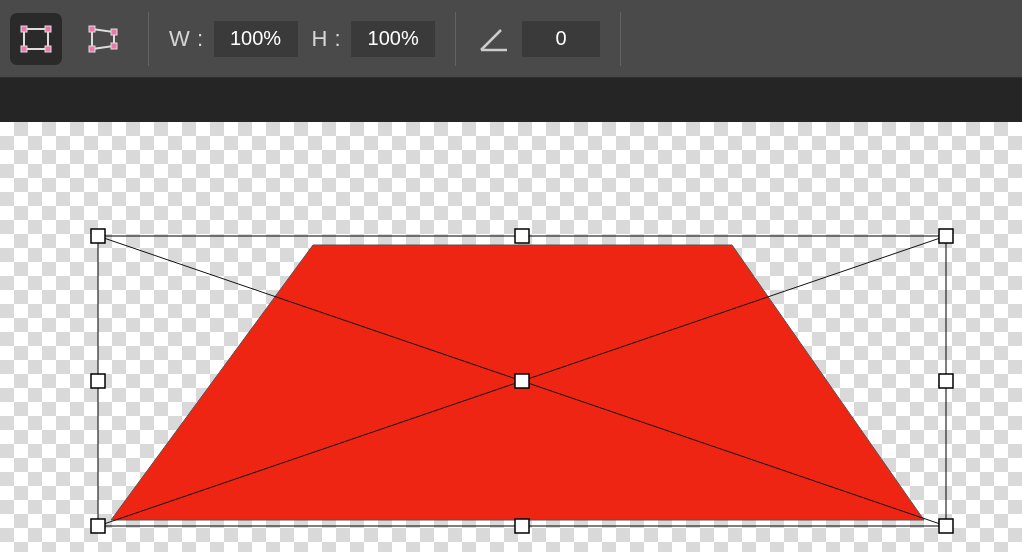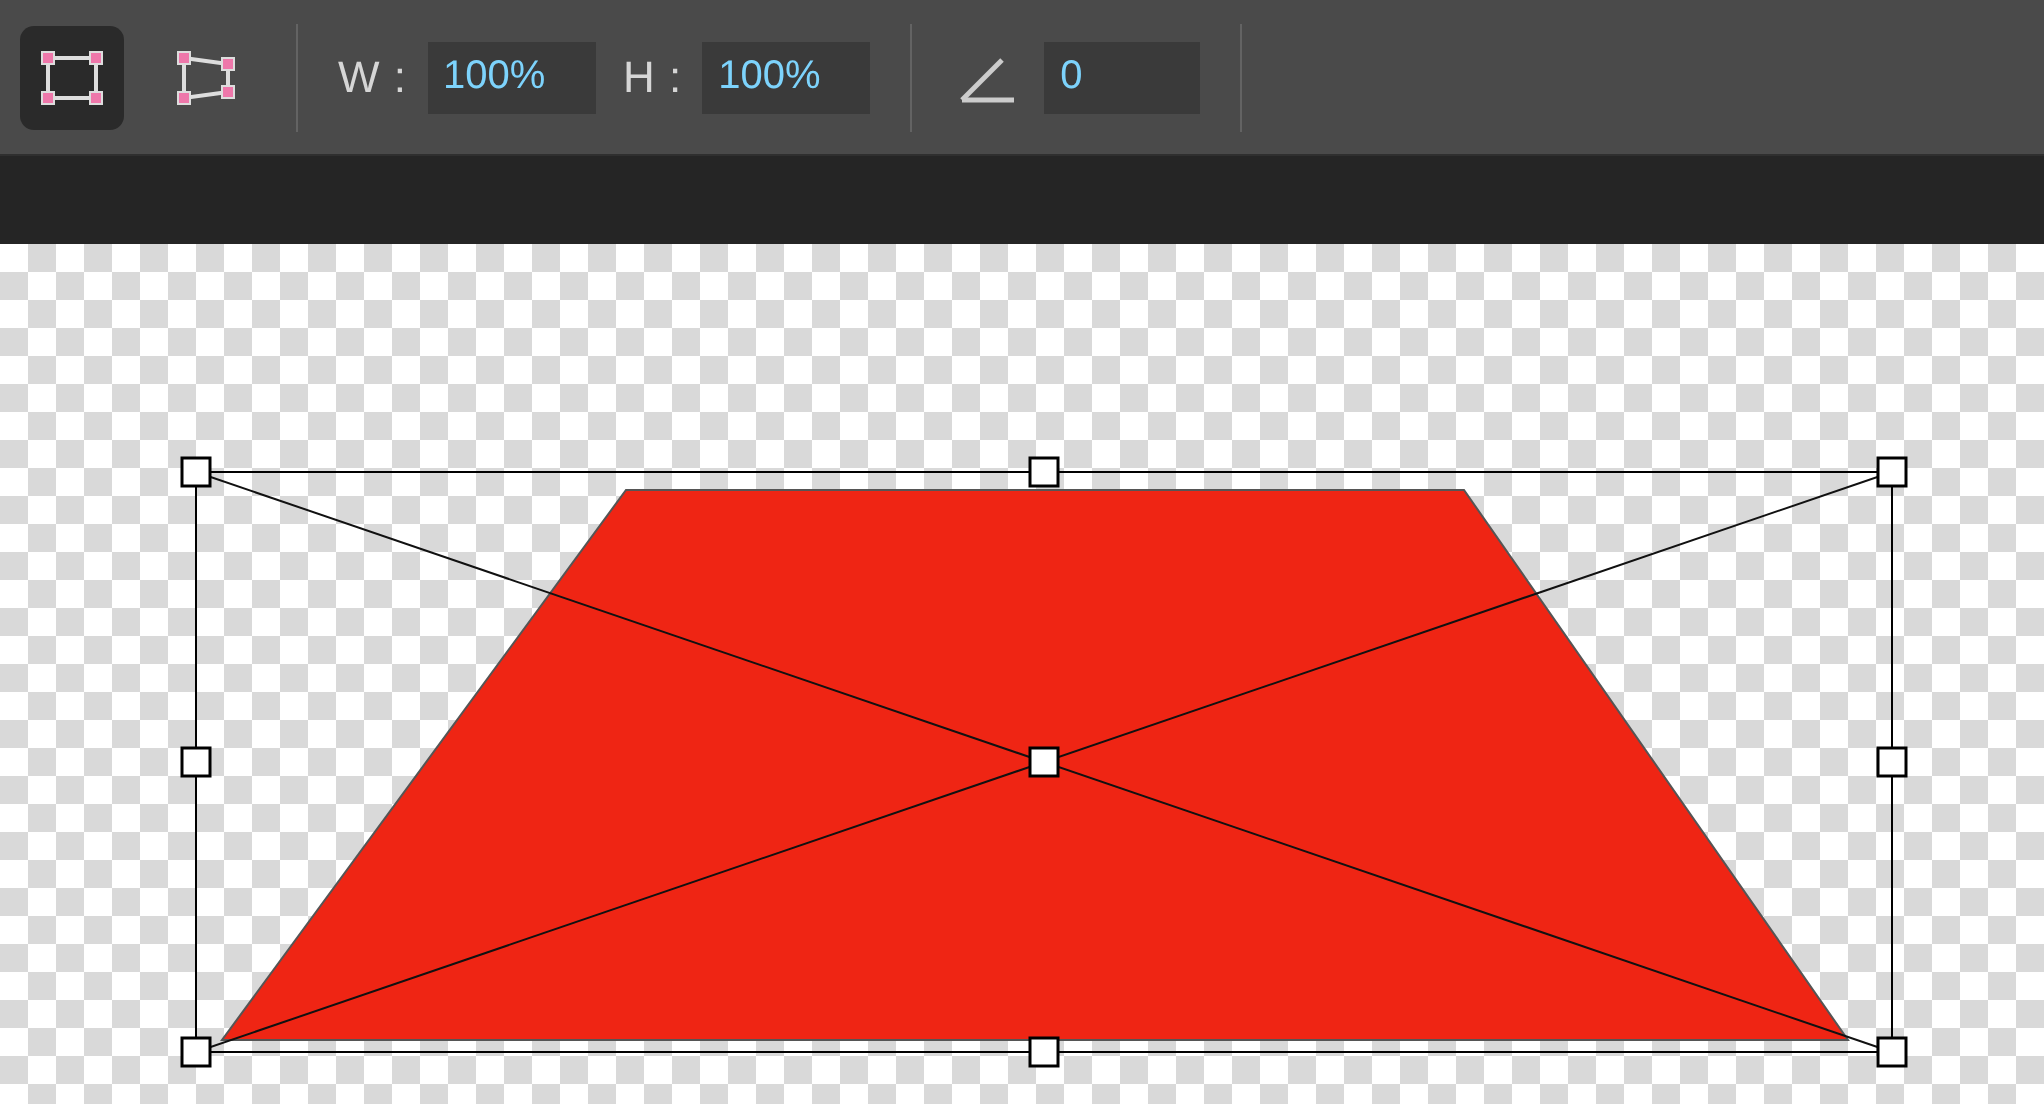--- a/index.html
+++ b/index.html
@@ -27,25 +27,25 @@
   .tool-toggle.active { background: #2a2a2a; }
   .tool-toggle:not(.active) { background: transparent; }
 
   .sep { width: 1px; height: 54px; background: #636363; margin: 0 6px; }
 
   .field-group { display: flex; align-items: center; gap: 10px; }
   .field-label { color: #d6d6d6; font-size: 22px; letter-spacing: 0.5px; }
   .field-input {
     width: 84px; height: 36px;
     background: #3a3a3a;
-    color: #7dd3fc;
+    color: #ffffff;
     border: none;
     font-size: 20px;
     padding: 0 8px;
-    text-align: left;
+    text-align: center;
   }
   .field-input.wide { width: 78px; }
 
   .angle-icon { width: 36px; height: 36px; display: flex; align-items: center; justify-content: center; }
 
   
   .sub-bar { height: 44px; background: #252525; }
 
   
   .canvas-wrap {

